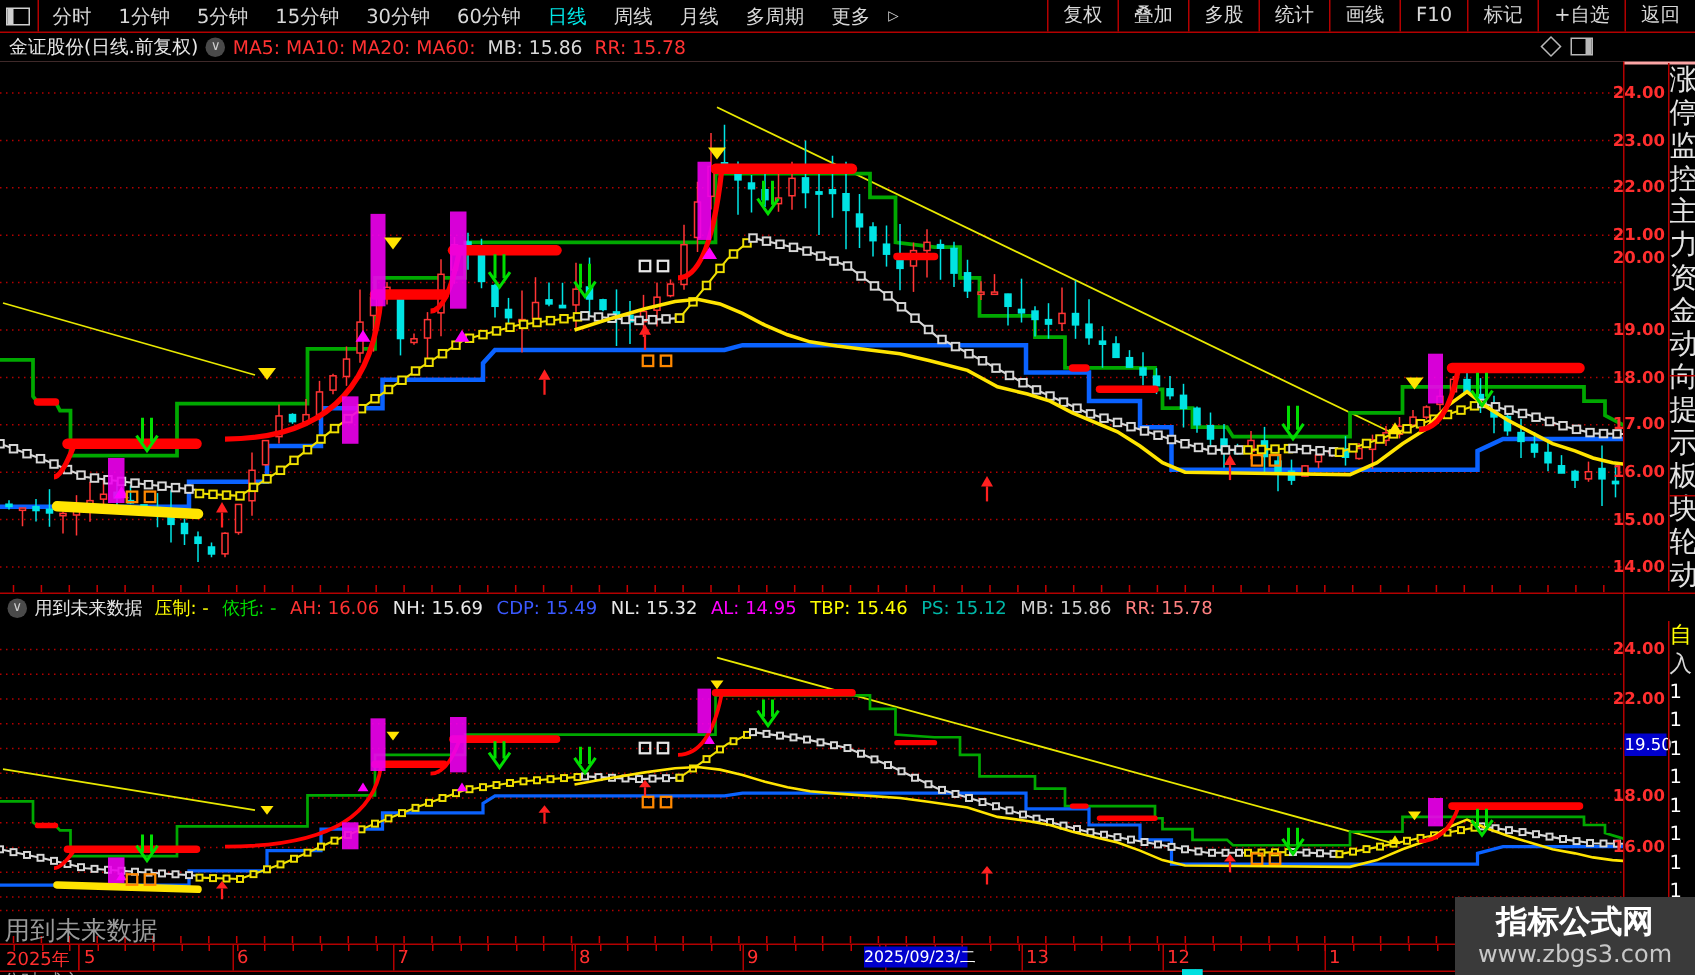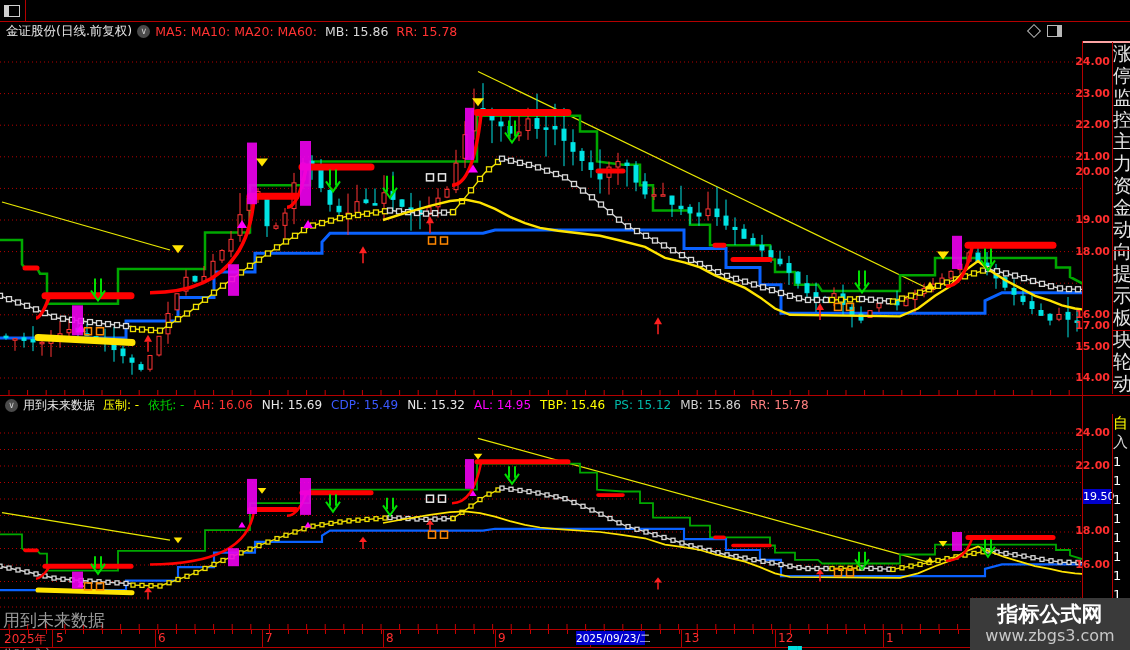--- a/index.html
+++ b/index.html
@@ -72,20 +72,45 @@
   .wm2{color:#c8c8c8;font-size:16px;line-height:20px;}
 </style>
 </head>
 <body>
 
 <div id="app">
 
   <div class="row1">
     <span class="winicon"></span>
     <span class="r1sep"></span>
+    <div class="r1left" id="tb-left">
+        <span>分时</span>
+        <span>1分钟</span>
+        <span>5分钟</span>
+        <span>15分钟</span>
+        <span>30分钟</span>
+        <span>60分钟</span>
+        <span class="active">日线</span>
+        <span>周线</span>
+        <span>月线</span>
+        <span>多周期</span>
+        <span>更多</span>
+        <span class="morearrow">▷</span>
+      </div>
+    <div class="r1right" id="tb-right">
+        <span>复权</span>
+        <span>叠加</span>
+        <span>多股</span>
+        <span>统计</span>
+        <span>画线</span>
+        <span>F10</span>
+        <span>标记</span>
+        <span>+自选</span>
+        <span>返回</span>
+      </div>
   </div>
 
   <div class="row2">
     <span class="sym">金证股份(日线.前复权)</span>
     <span class="circlechev">∨</span>
     <span class="matext">MA5:  MA10:  MA20:  MA60:</span>
     <span class="mbtxt">MB: 15.86</span>
     <span class="rrtxt">RR: 15.78</span>
     <span class="r2icons">
       <span class="diamond"></span>
@@ -877,21 +902,21 @@
     </svg>
 
   <div class="axiscol" id="axiscol">
       <div class="lab" style="top: 14px;">24.00</div>
       <div class="lab" style="top: 46px;">23.00</div>
       <div class="lab" style="top: 77px;">22.00</div>
       <div class="lab" style="top: 109px;">21.00</div>
       <div class="lab" style="top: 124px;">20.00</div>
       <div class="lab" style="top: 172px;">19.00</div>
       <div class="lab" style="top: 204px;">18.00</div>
-      <div class="lab" style="top: 235px; margin-top: 43px;">17.00</div>
+      <div class="lab" style="top: 235px;">17.00</div>
       <div class="lab" style="top: 267px;">16.00</div>
       <div class="lab" style="top: 299px;">15.00</div>
       <div class="lab" style="top: 330px;">14.00</div>
       <div class="lab" style="top: 385px;">24.00</div>
       <div class="lab" style="top: 418px;">22.00</div>
       <div class="lab" style="top: 483px;">18.00</div>
       <div class="lab" style="top: 517px;">16.00</div>
     </div>
   <div class="cursor-price">19.50</div>
 

